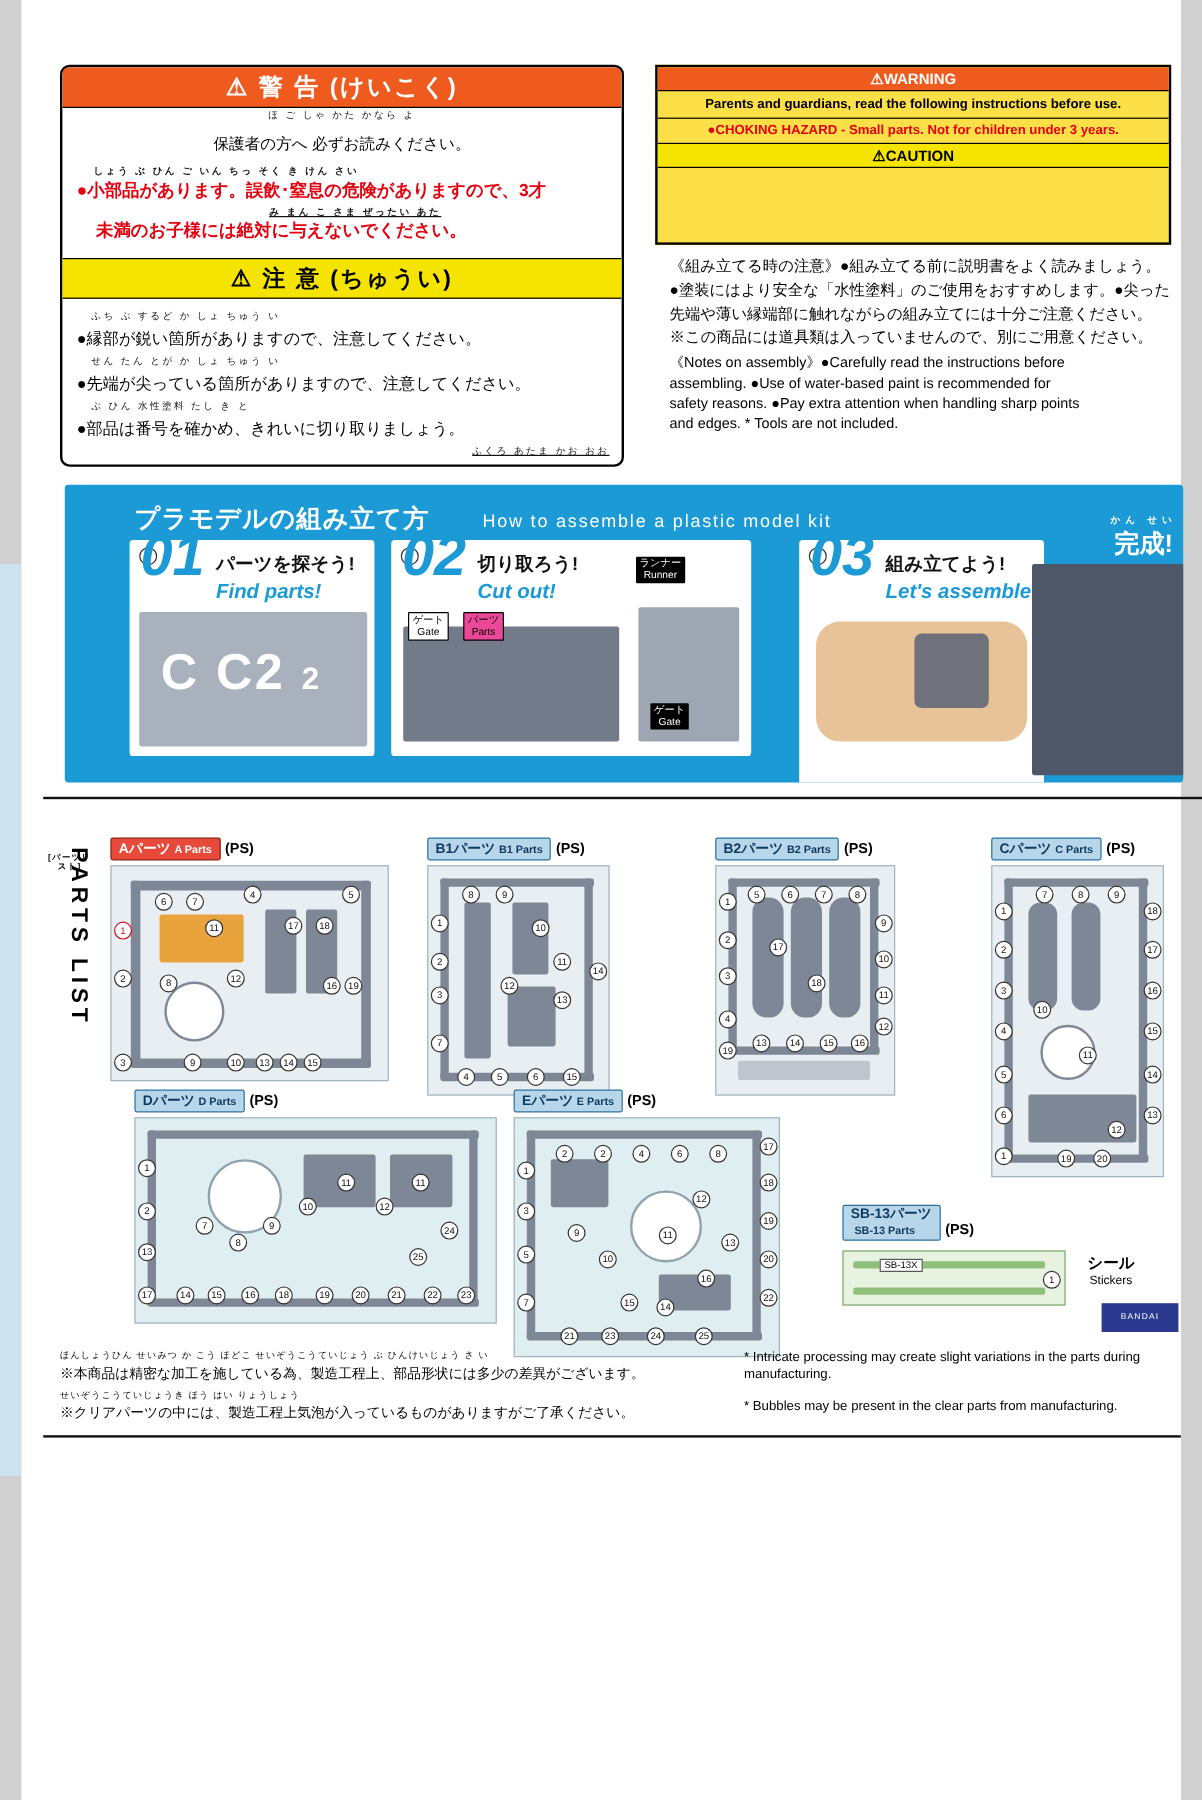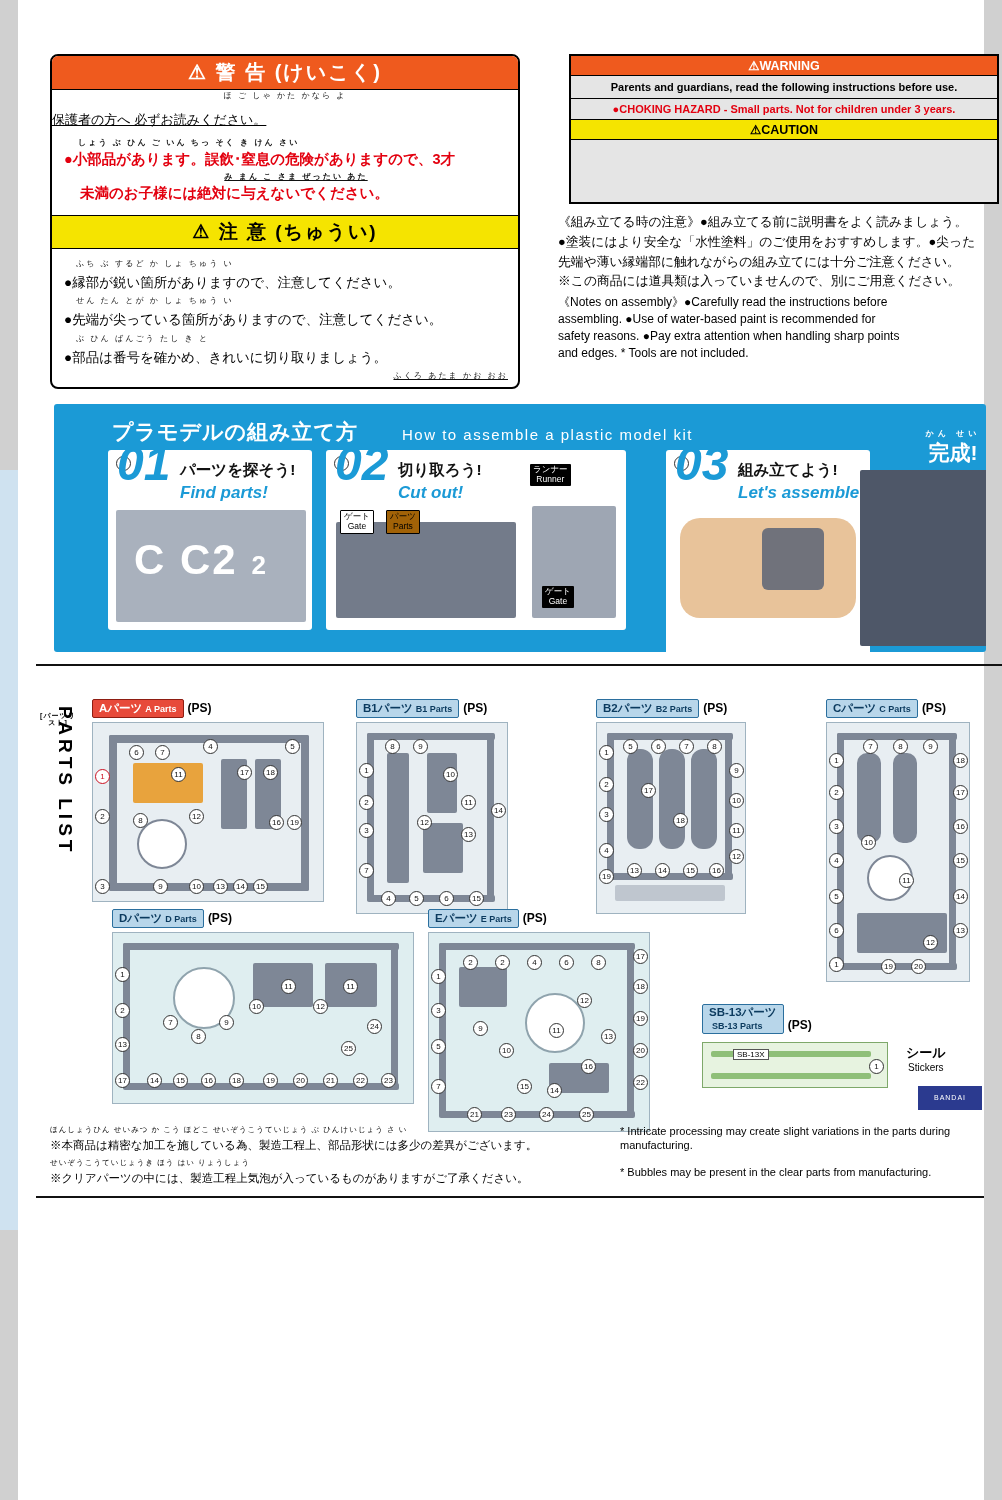--- a/index.html
+++ b/index.html
@@ -6,27 +6,27 @@
   body{font-family:"Liberation Sans", sans-serif;}
   .page{position:relative;width:1002px;height:1500px;background:#ffffff;overflow:hidden;}
   .leftbar{position:absolute;left:0;top:0;width:18px;height:1500px;background:#d0d0d0;}
   .leftbar .blue{position:absolute;left:0;top:470px;width:18px;height:760px;background:#cfe2f0;}
   .sheet{position:absolute;left:18px;top:0;width:966px;height:1500px;background:#fff;}
   .rightbar{position:absolute;left:984px;top:0;width:18px;height:1500px;background:#d0d0d0;}
 
   
   .warn-jp{position:absolute;left:32px;top:54px;width:470px;height:335px;border:2px solid #000;border-radius:8px;background:#fff;box-sizing:border-box;overflow:hidden;}
   .warn-jp .hdr{background:#ef5a1e;color:#fff;font-weight:bold;text-align:center;font-size:20px;padding:3px 0;border-bottom:1px solid #000;letter-spacing:2px;}
-  .warn-jp .sub{text-align:left;font-size:13px;padding:10px 0 2px;text-decoration:underline;}
+  .warn-jp .sub{text-align:center;font-size:13px;padding:10px 0 2px;}
   .warn-jp .ruby{font-size:8px;letter-spacing:2px;display:block;text-align:center;color:#111;}
   .warn-jp .redtext{color:#e3000f;font-size:14.5px;font-weight:bold;line-height:1.5;padding:6px 10px 10px 12px;}
   .warn-jp .cautionhdr{background:#f5e400;text-align:center;font-weight:bold;font-size:19px;padding:3px 0;border-top:1px solid #000;border-bottom:1px solid #000;letter-spacing:2px;}
   .warn-jp .body{font-size:13.5px;line-height:1.75;padding:8px 10px 6px 12px;}
 
-  .warn-en{position:absolute;left:551px;top:54px;width:430px;height:150px;border:2px solid #000;box-sizing:border-box;background:#e5e5e5;overflow:hidden;}
+  .warn-en{position:absolute;left:528px;top:54px;width:430px;height:150px;border:2px solid #000;box-sizing:border-box;background:#fde047;overflow:hidden;}
   .warn-en .hdr{background:#ef5a1e;color:#fff;font-weight:bold;text-align:center;font-size:12.5px;padding:2px 0;border-bottom:1px solid #000;}
   .warn-en .line{font-size:11px;text-align:center;padding:5px 6px;border-bottom:1px solid #000;font-weight:bold;}
   .warn-en .choke{font-size:11px;color:#e3000f;font-weight:bold;padding:4px 6px;border-bottom:1px solid #000;text-align:center;}
   .warn-en .cautionhdr{background:#f5e400;text-align:center;font-weight:bold;font-size:12.5px;padding:2px 0;border-bottom:1px solid #000;}
   .warn-en ul{margin:0;padding:4px 6px;list-style:none;font-size:10.5px;line-height:1.42;font-weight:bold;}
   .warn-en ul li:before{content:"\25CF";font-size:8px;margin-right:3px;vertical-align:middle;}
 
   .notes{position:absolute;left:540px;top:212px;width:434px;font-size:12.8px;line-height:1.55;}
   .notes .en{font-size:12px;line-height:1.42;}
 
@@ -91,21 +91,21 @@
         <div>●小部品があります。誤飲･窒息の危険がありますので、3才</div>
         <span class="ruby" style="text-align:center;padding-left:20px;text-decoration:underline;">み まん          こ さま            ぜったい   あた</span>
         <div style="padding-left:16px;">未満のお子様には絶対に与えないでください。</div>
       </div>
       <div class="cautionhdr">⚠ 注 意 (ちゅうい)</div>
       <div class="body">
         <span class="ruby" style="text-align:left;padding-left:12px;">ふち ぶ      するど    か しょ                        ちゅう い</span>
         <div>●縁部が鋭い箇所がありますので、注意してください。</div>
         <span class="ruby" style="text-align:left;padding-left:12px;">せん たん  とが              か しょ                      ちゅう い</span>
         <div>●先端が尖っている箇所がありますので、注意してください。</div>
-        <span class="ruby" style="text-align:left;padding-left:12px;">ぶ ひん   ばんごう  たし              き   と</span>
+        <span class="ruby" style="text-align:left;padding-left:12px;">ぶ ひん   水性塗料  たし              き   と</span>
         <div>●部品は番号を確かめ、きれいに切り取りましょう。</div>
         <span class="ruby" style="text-align:right;padding-left:12px;text-decoration:underline;">ふくろ あたま                       かお   おお</span>
         <div>●袋を頭からかぶったり、顔を覆ったりしないでください。</div>
 
       </div>
     </div>
 
     <div class="warn-en">
       <div class="hdr">⚠WARNING</div>
       <div class="line">Parents and guardians, read the following instructions before use.</div>
@@ -149,21 +149,21 @@
         <div class="art" style="left:10px;top:72px;width:180px;height:96px;"></div>
         <div class="art" style="left:206px;top:56px;width:84px;height:112px;background:#8d96a6;"></div>
         <div class="gatebox" style="left:204px;top:14px;">
           <span>ランナー</span><br>
           <span>Runner</span>
         </div>
         <div class="gatebox" style="left:14px;top:60px;background:#fff;color:#000;border:1px solid #000;">
           <span>ゲート</span><br>
           <span>Gate</span>
         </div>
-        <div class="gatebox" style="left:60px;top:60px;background:#a16207;color:#000;border:1px solid #000;">
+        <div class="gatebox" style="left:60px;top:60px;background:#ec4899;color:#000;border:1px solid #000;">
           <span>パーツ</span><br>
           <span>Parts</span>
         </div>
         <div class="gatebox" style="left:216px;top:136px;">
           <span>ゲート</span><br>
           <span>Gate</span>
         </div>
       </div>
 
       <div class="step" id="step3">

